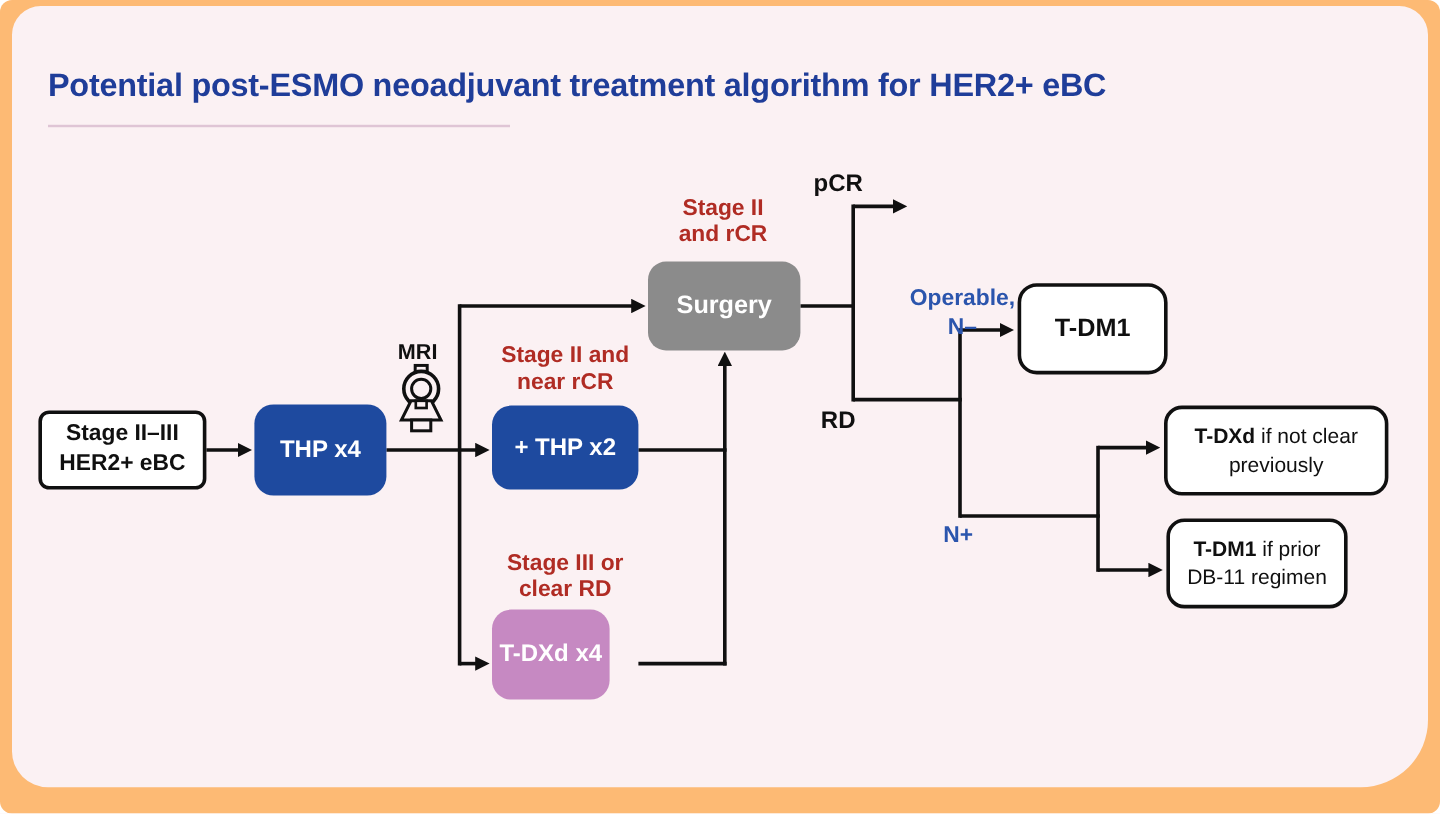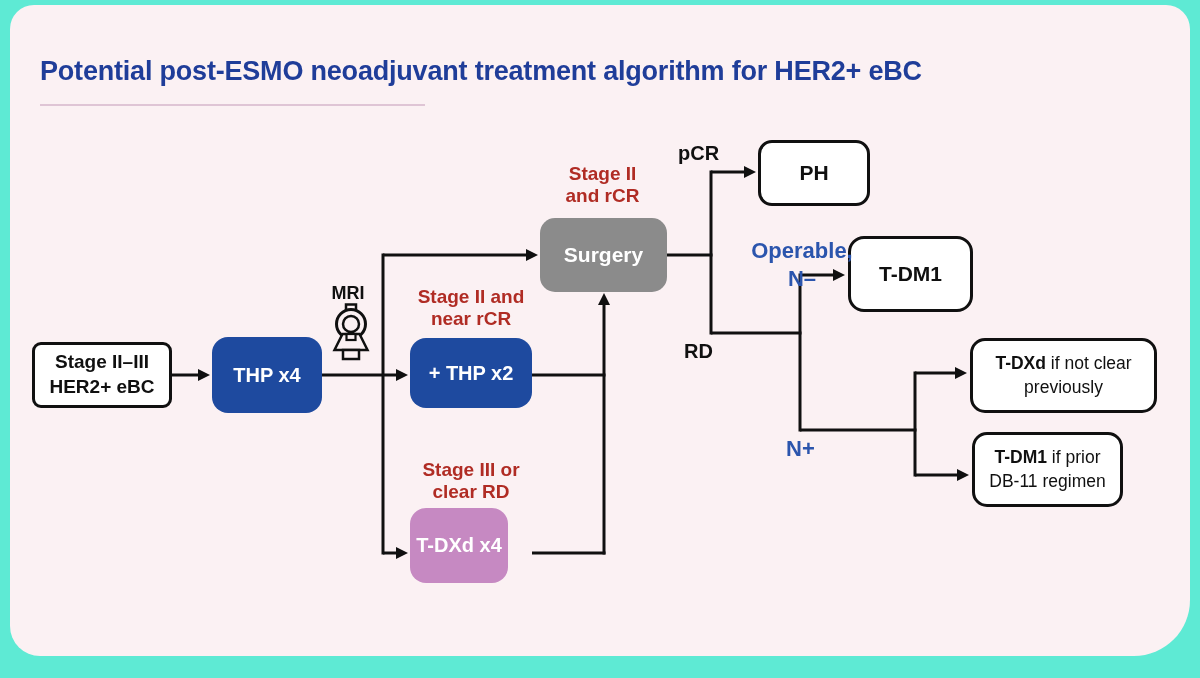--- a/index.html
+++ b/index.html
@@ -1,17 +1,17 @@
 <!DOCTYPE html>
 <html style="--title: #1f3d99; --card-bg: #fbf1f3; --blue-box: #1e4a9f; --pink-box: #c689c2; --gray-box: #8b8b8b; --red-label: #b02c24; --blue-label: #2b55ad; --ink: #101010;"><head>
 <meta charset="utf-8">
 <style>
   html,body { margin:0; padding:0; }
   body { font-family:"Liberation Sans", sans-serif; background:#ffffff; }
-  .stage { position:relative; width:1200px; height:678px; background:#5eead4; overflow:hidden; }
+  .stage { position:relative; width:1200px; height:678px; background:#fdba74; overflow:hidden;border-radius:10px; }
   .card  { position:absolute; left:10px; top:5px; width:1180px; height:651px;
            background:var(--card-bg); border-radius:24px 24px 56px 30px; }
   .title { position:absolute; left:40px; top:56px; font-size:27px; font-weight:bold;
            color:var(--title); letter-spacing:-0.2px; white-space:nowrap; }
   .title-rule { position:absolute; left:40px; top:104px; width:385px; height:2px;
            background:#c9a0bb; opacity:.55; }
 
   .node { position:absolute; display:flex; align-items:center; justify-content:center;
           text-align:center; box-sizing:border-box; font-weight:bold; color:#ffffff; }
   .outline { background:#ffffff; border:3px solid var(--ink); color:var(--ink); }
@@ -21,21 +21,21 @@
   .n-thp2    { left:410px; top:338px; width:122px; height:70px; border-radius:16px; background:var(--blue-box); font-size:20px; }
   .n-tdxd4   { left:410px; top:508px; width:98px; height:75px; border-radius:16px; background:var(--pink-box); font-size:20px; }
   .n-surgery { left:540px; top:218px; width:127px; height:74px; border-radius:15px; background:var(--gray-box); font-size:21px; }
   .n-ph      { left:758px; top:140px; width:112px; height:66px; border-radius:14px; font-size:21px; }
   .n-tdm1    { left:848px; top:236px; width:125px; height:76px; border-radius:16px; font-size:21px; }
   .n-tdxdif  { left:970px; top:338px; width:187px; height:75px; border-radius:15px; font-size:17.5px; font-weight:normal; line-height:1.35; }
   .n-tdm1if  { left:972px; top:432px; width:151px; height:75px; border-radius:15px; font-size:17.5px; font-weight:normal; line-height:1.35; }
 
   .lbl { position:absolute; font-weight:bold; line-height:1.18; }
   .lbl-red  { color:var(--red-label);  font-size:19px; text-align:center; }
-  .lbl-blue { color:var(--blue-label); font-size:22px; text-align:center; line-height:1.25; }
+  .lbl-blue { color:var(--blue-label); font-size:19px; text-align:center; line-height:1.25; }
   .lbl-ink  { color:var(--ink); font-size:20px; }
 
   .l-stage2rcr  { left:540px; top:163px; width:125px; }
   .l-stage2near { left:399px; top:286px; width:144px; }
   .l-stage3rd   { left:399px; top:459px; width:144px; }
   .l-pcr      { left:678px; top:142px; }
   .l-rd       { left:684px; top:340px; }
   .l-operable { left:750px; top:237px; width:104px; }
   .l-nplus    { left:786px; top:435px; width:40px; text-align:left; }
 
@@ -98,21 +98,20 @@
     <div>
       <div>Stage II–III</div>
       <div>HER2+ eBC</div>
     </div>
   </div>
 
   <div class="node n-thp4">THP x4</div>
   <div class="node n-thp2">+ THP x2</div>
   <div class="node n-tdxd4">T-DXd x4</div>
   <div class="node n-surgery">Surgery</div>
-  <div class="node outline n-ph">PH</div>
   <div class="node outline n-tdm1">T-DM1</div>
 
   <div class="node outline n-tdxdif">
     <div>
       <div><b>T-DXd</b><span> if not clear</span></div>
       <div>previously</div>
     </div>
   </div>
 
   <div class="node outline n-tdm1if">

